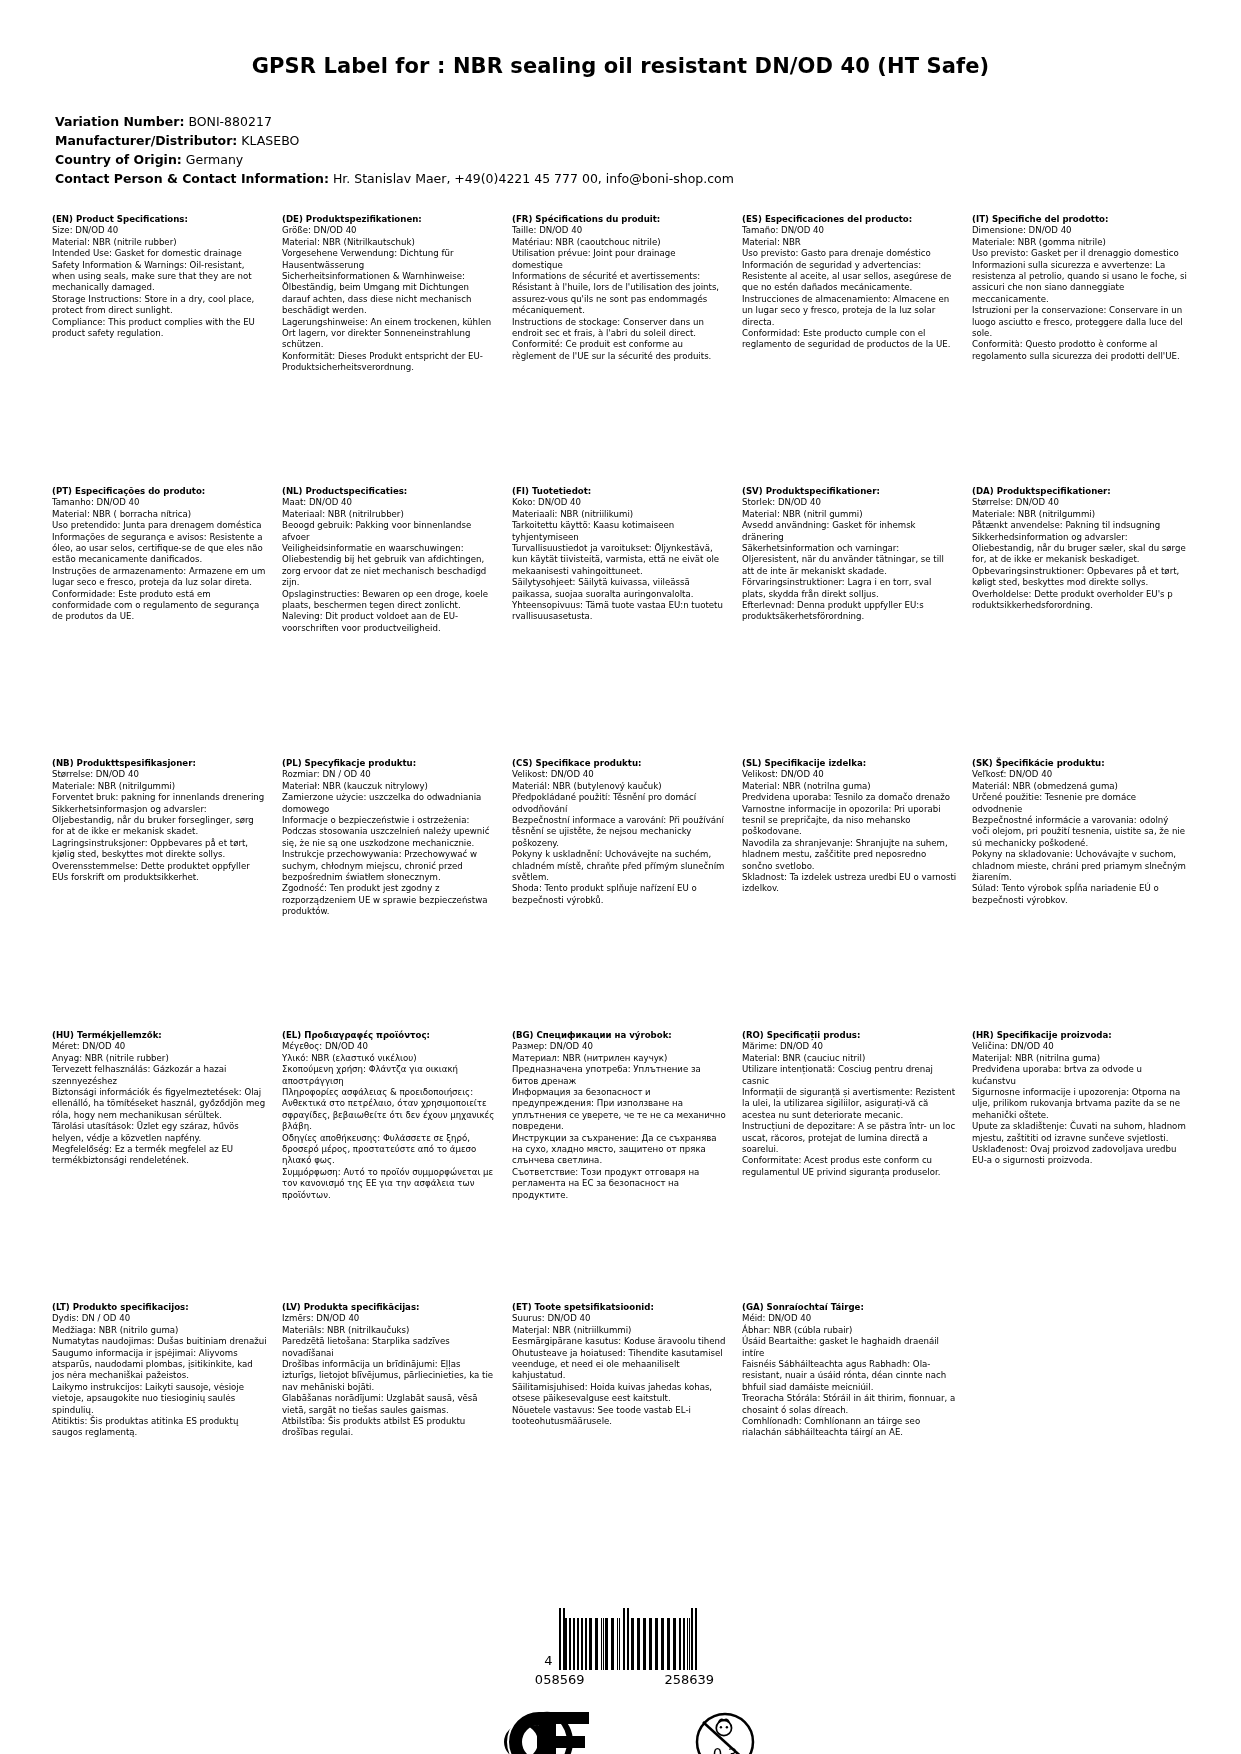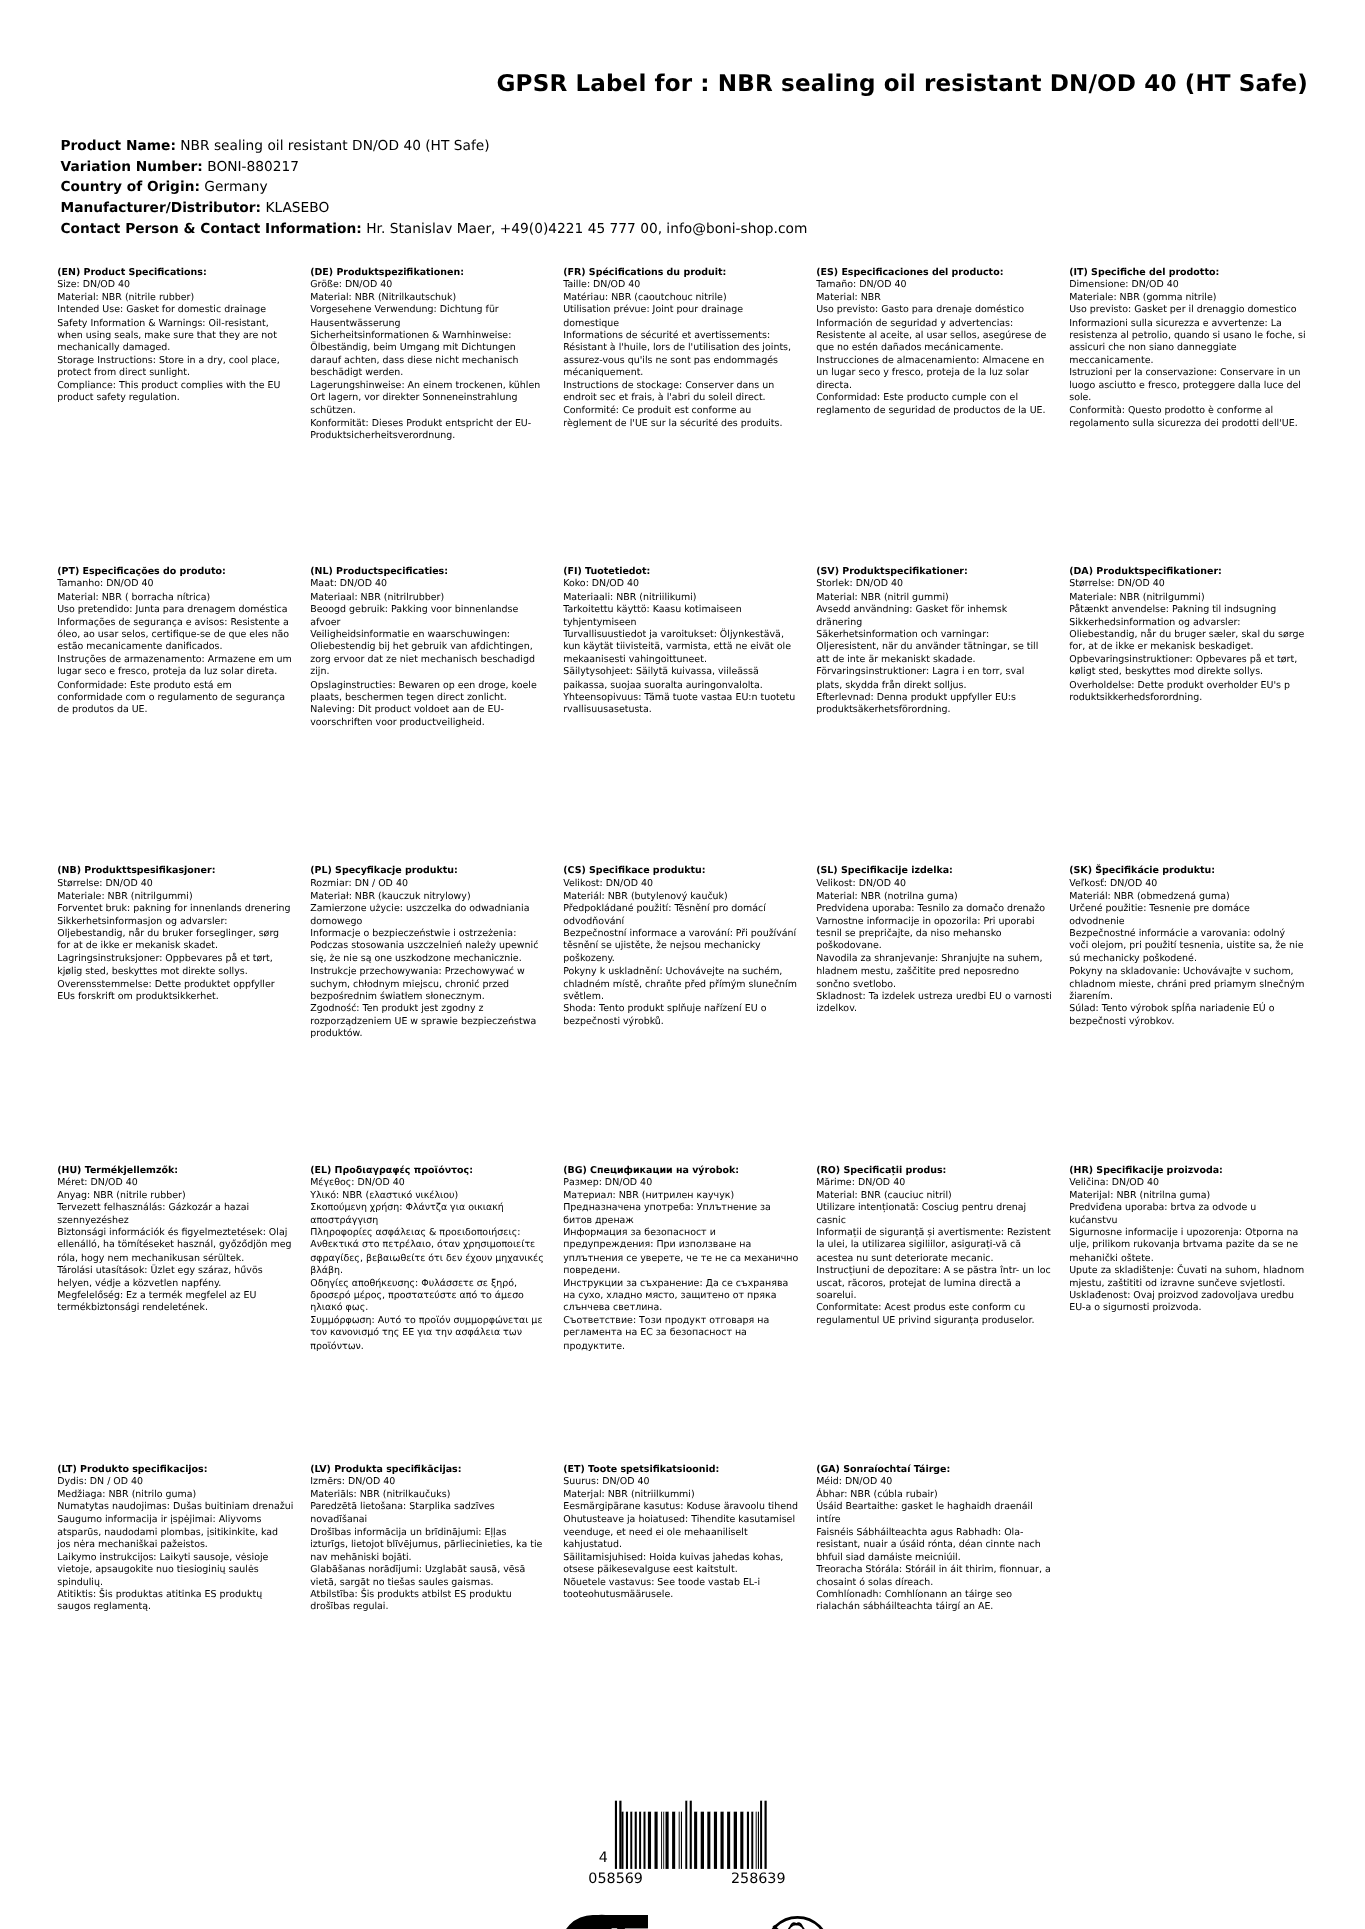--- a/index.html
+++ b/index.html
@@ -14,24 +14,24 @@
     font-family: "DejaVu Sans", sans-serif;
     color: #000000;
   }
   .page {
     width: 1241px;
     min-height: 1754px;
     padding: 46px 52px 20px 52px;
     position: relative;
   }
   .doc-title {
-    text-align: right;
+    text-align: center;
     font-size: 21px;
     font-weight: bold;
-    margin: 18px 0 34px 0;
+    margin: 8px 0 34px 0;
     letter-spacing: 0.1px;
   }
   .meta {
     margin: 0 0 26px 3px;
     font-size: 12.5px;
     line-height: 19px;
   }
   .meta .row { white-space: nowrap; }
   .meta .lbl { font-weight: bold; }
   .meta .val { font-weight: normal; }
@@ -105,34 +105,30 @@
 </style>
 </head>
 <body>
 
 <div class="page">
 
   <h1 class="doc-title">GPSR Label for : NBR sealing oil resistant DN/OD 40 (HT Safe)</h1>
 
   <div class="meta">
     <div class="row">
-      <span class="lbl">Product Name:</span>
-      <span class="val">NBR sealing oil resistant DN/OD 40 (HT Safe)</span>
-    </div>
-    <div class="row">
       <span class="lbl">Variation Number:</span>
       <span class="val">BONI-880217</span>
+    </div>
+    <div class="row">
+      <span class="lbl">Manufacturer/Distributor:</span>
+      <span class="val">KLASEBO</span>
     </div>
     <div class="row">
       <span class="lbl">Country of Origin:</span>
       <span class="val">Germany</span>
-    </div>
-    <div class="row">
-      <span class="lbl">Manufacturer/Distributor:</span>
-      <span class="val">KLASEBO</span>
     </div>
     <div class="row">
       <span class="lbl">Contact Person &amp; Contact Information:</span>
       <span class="val">Hr. Stanislav Maer, +49(0)4221 45 777 00, info@boni-shop.com</span>
     </div>
   </div>
 
   <div class="grid">
 
     <div class="cell">

